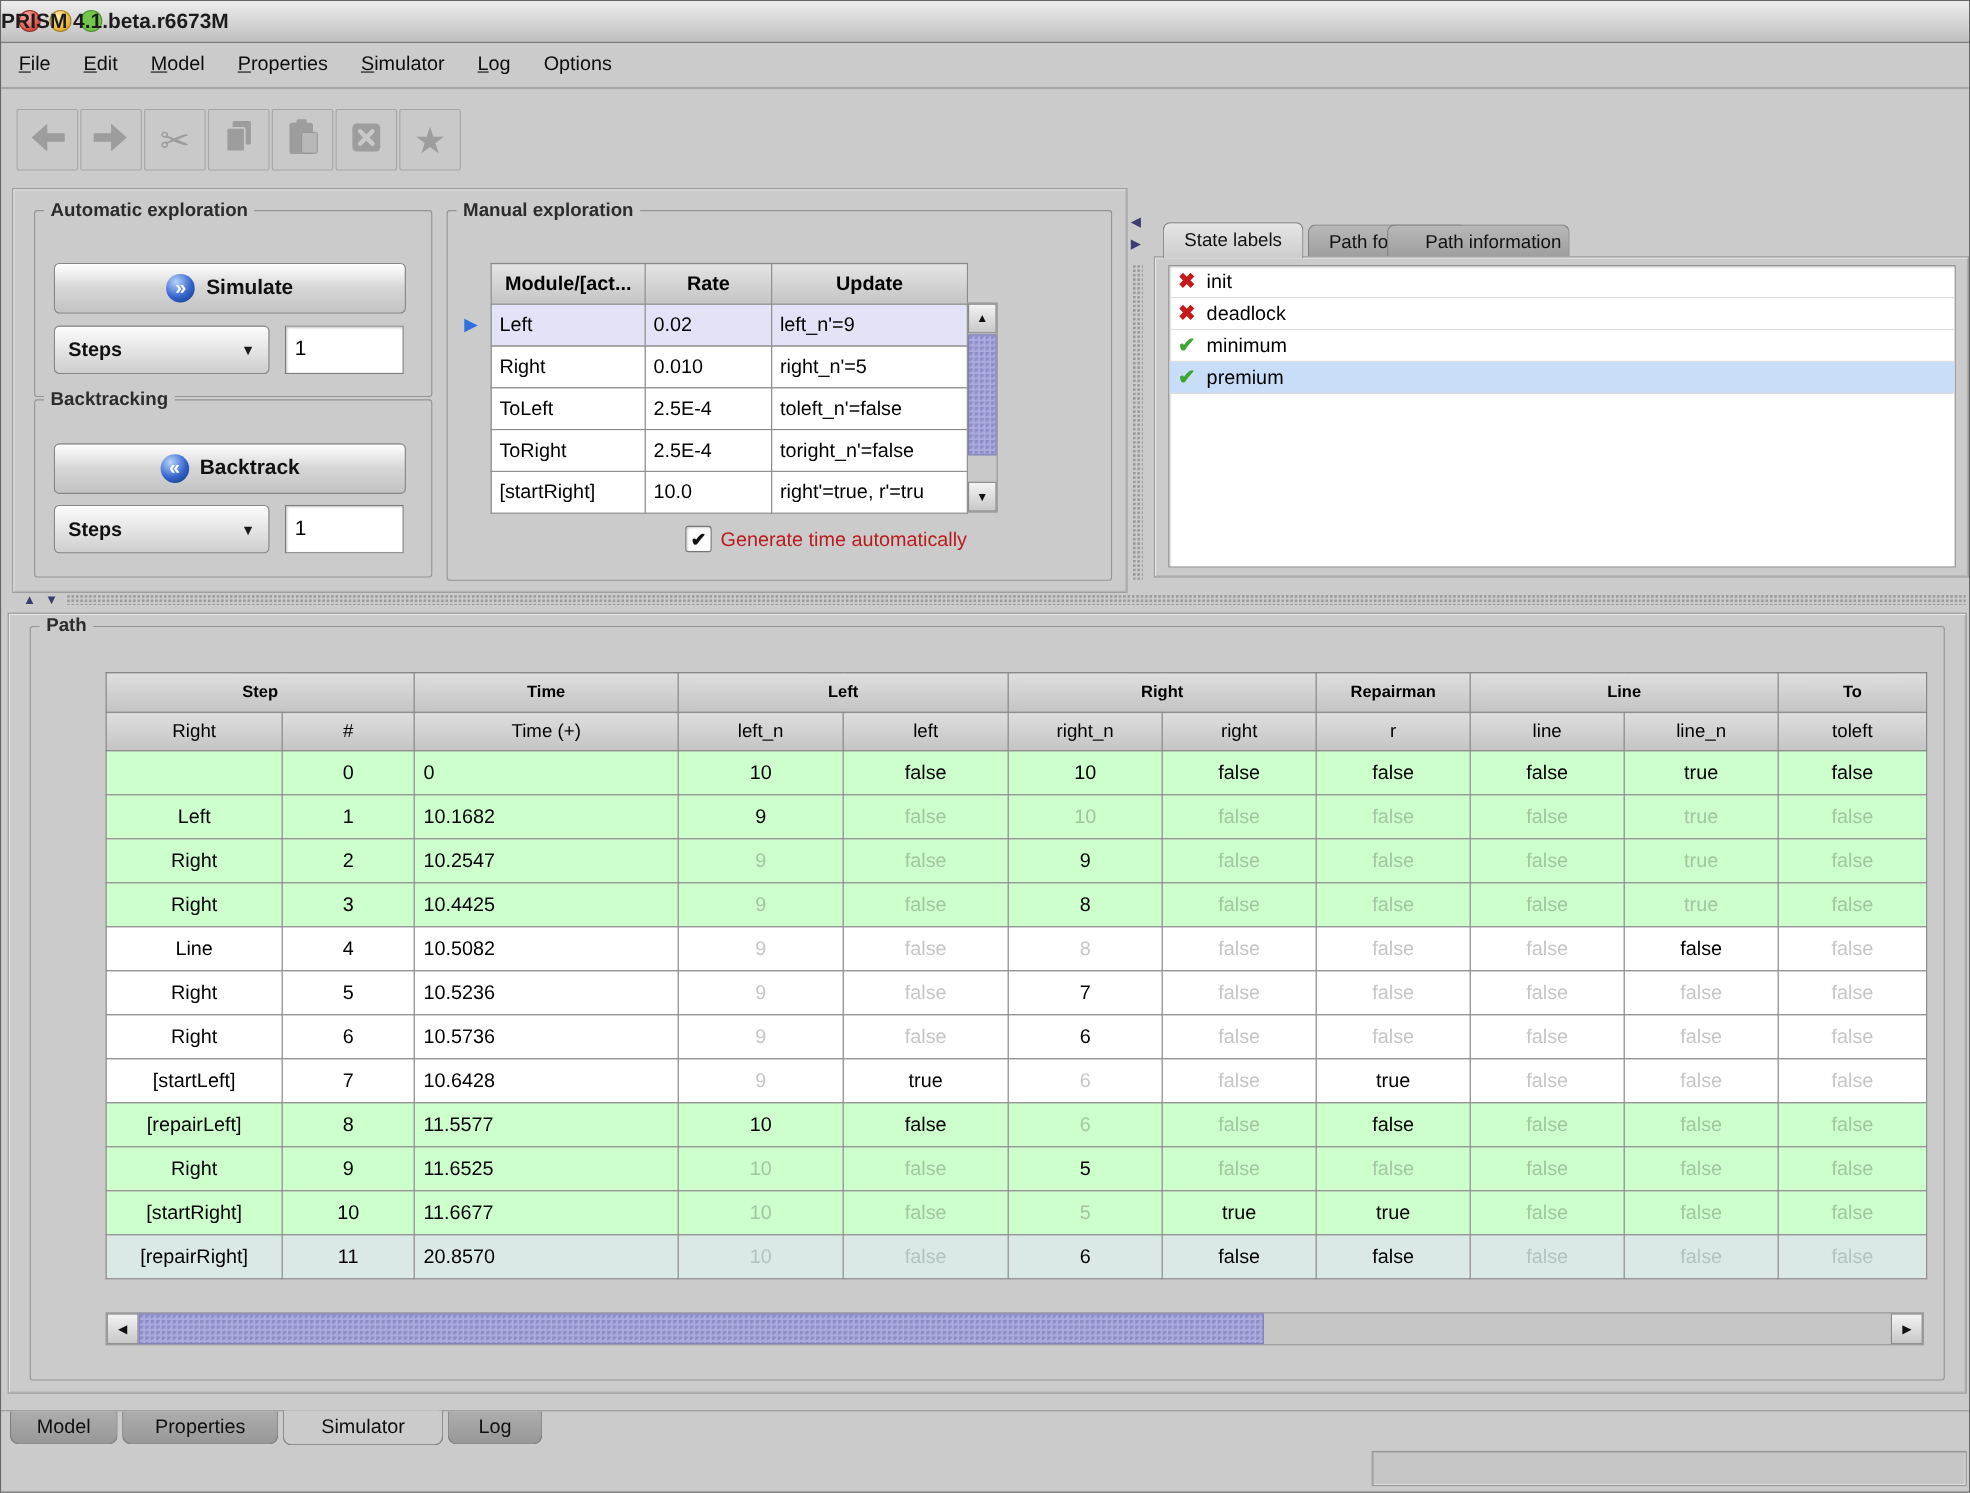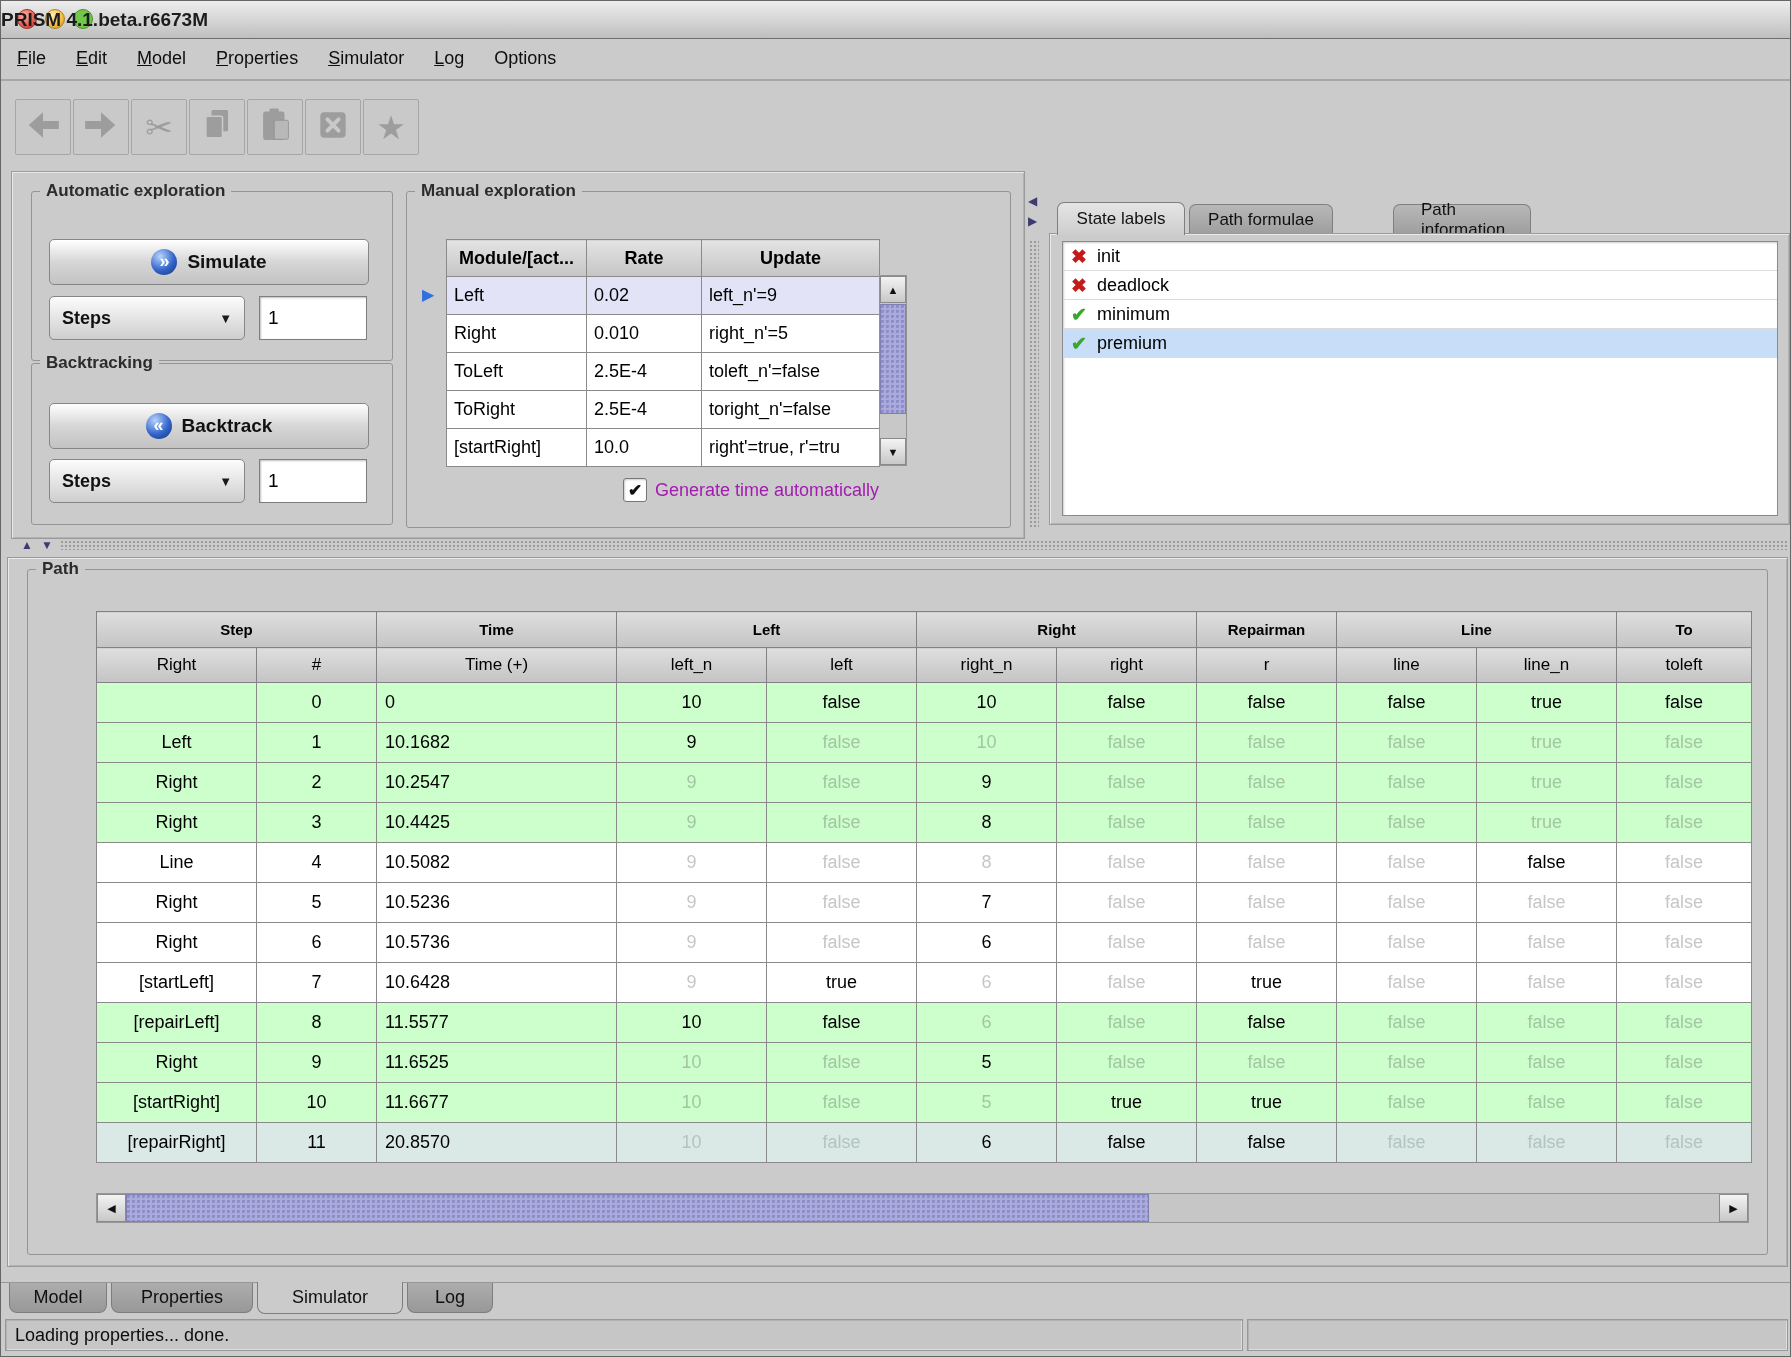--- a/index.html
+++ b/index.html
@@ -65,21 +65,21 @@
     border:1px solid #939393;box-sizing:border-box;}
   .sb-btn{position:absolute;left:0;width:26px;height:27px;background:linear-gradient(#f3f3f3,#c8c8c8);
     border:1px solid #8a8a8a;display:flex;align-items:center;justify-content:center;
     font-size:11px;color:#111;box-sizing:border-box;}
   .dots-purple{background-color:#abaade;border:1px solid #7f7fb2;box-sizing:border-box;
     background-image:radial-gradient(circle at 1px 1px,#8e8ec6 35%,rgba(0,0,0,0) 40%);background-size:5px 5px;}
 
   .checkbox{position:absolute;width:22px;height:22px;background:#fff;border:1px solid #777;
     border-radius:3px;box-shadow:inset 1px 1px 2px rgba(0,0,0,.2);display:flex;align-items:center;
     justify-content:center;font-size:17px;font-weight:bold;color:#111;}
-  .checkbox-label{position:absolute;font-size:18px;color:#a21caf;white-space:nowrap;}
+  .checkbox-label{position:absolute;font-size:18px;color:#b91c1c;white-space:nowrap;}
 
   
   .splitter-dots{background-image:radial-gradient(circle at 1px 1px,#9b9b9b 32%,rgba(0,0,0,0) 36%);
     background-size:4px 4px;}
   .split-arrow{position:absolute;font-size:12px;color:#3c3c72;line-height:1;}
 
   
   .tab{position:absolute;height:31px;border:1px solid #7f7f7f;border-bottom:none;
     border-radius:7px 7px 0 0;display:flex;align-items:center;justify-content:center;
     font-size:17px;color:#111;box-sizing:border-box;}
@@ -276,21 +276,21 @@
     <span class="split-arrow" style="left:3px;top:42px;">▶</span>
     <div class="splitter-dots" style="position:absolute;left:5px;top:68px;width:9px;height:286px;"></div>
   </div>
 
   <div class="tab active" style="left:1056px;width:128px;">
     <span>State labels</span>
   </div>
   <div class="tab inactive" style="left:1188px;width:144px;">
     <span>Path formulae</span>
   </div>
-  <div class="tab inactive" style="left:1392px;width:138px;padding-left:27px;">
+  <div class="tab inactive" style="left:1260px;width:166px;padding-left:27px;">
     <span>Path information</span>
   </div>
   <div class="panel-raised" style="left:1048px;top:232px;width:739px;height:290px;"></div>
   <div class="labels-list">
       <div class="label-item">
         <span class="icon-cross">✖</span>
         <span>init</span>
       </div>
       <div class="label-item">
         <span class="icon-cross">✖</span>
@@ -531,18 +531,15 @@
         <span>Properties</span>
       </div>
       <div class="btab active" style="left: 256px; width: 146px;">
         <span>Simulator</span>
       </div>
       <div class="btab inactive" style="left: 406px; width: 86px;">
         <span>Log</span>
       </div>
     </div>
 
-  <div class="status-box" style="left:4px;width:1238px;">
-    <div class="status-text">Loading properties... done.</div>
-  </div>
   <div class="status-box" style="left:1246px;width:541px;"></div>
 
 </div>
 
 </body></html>

